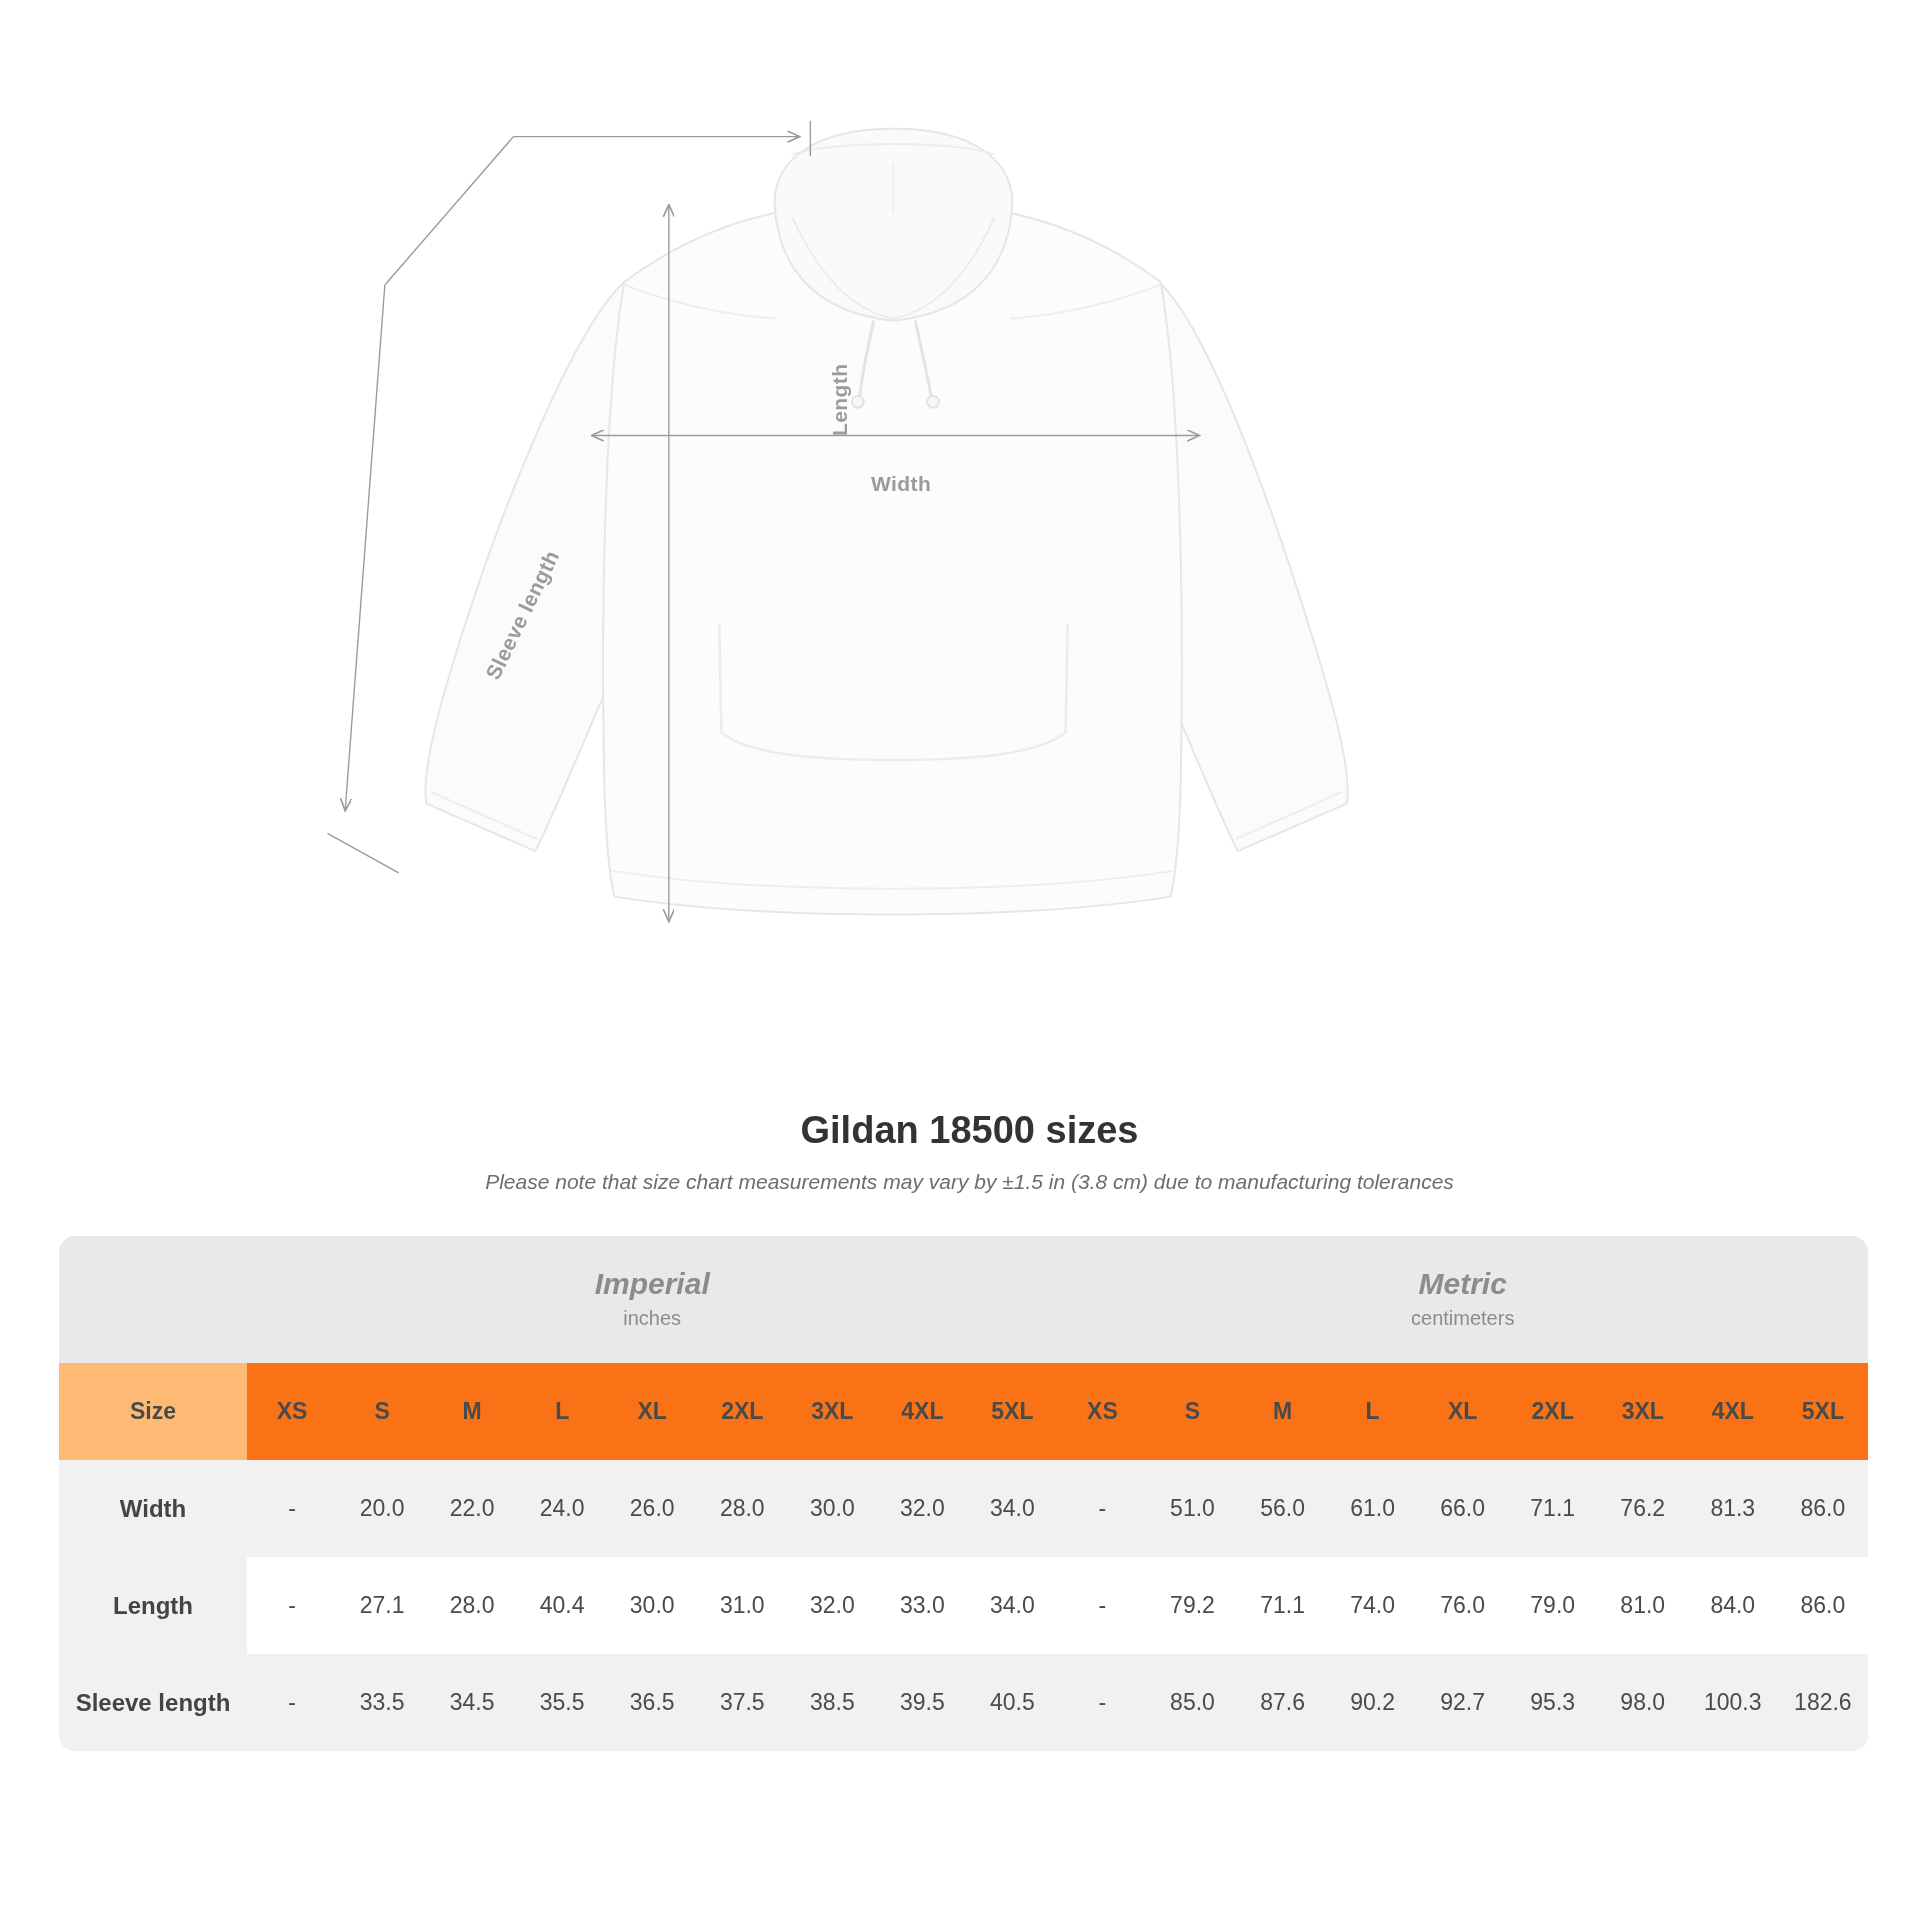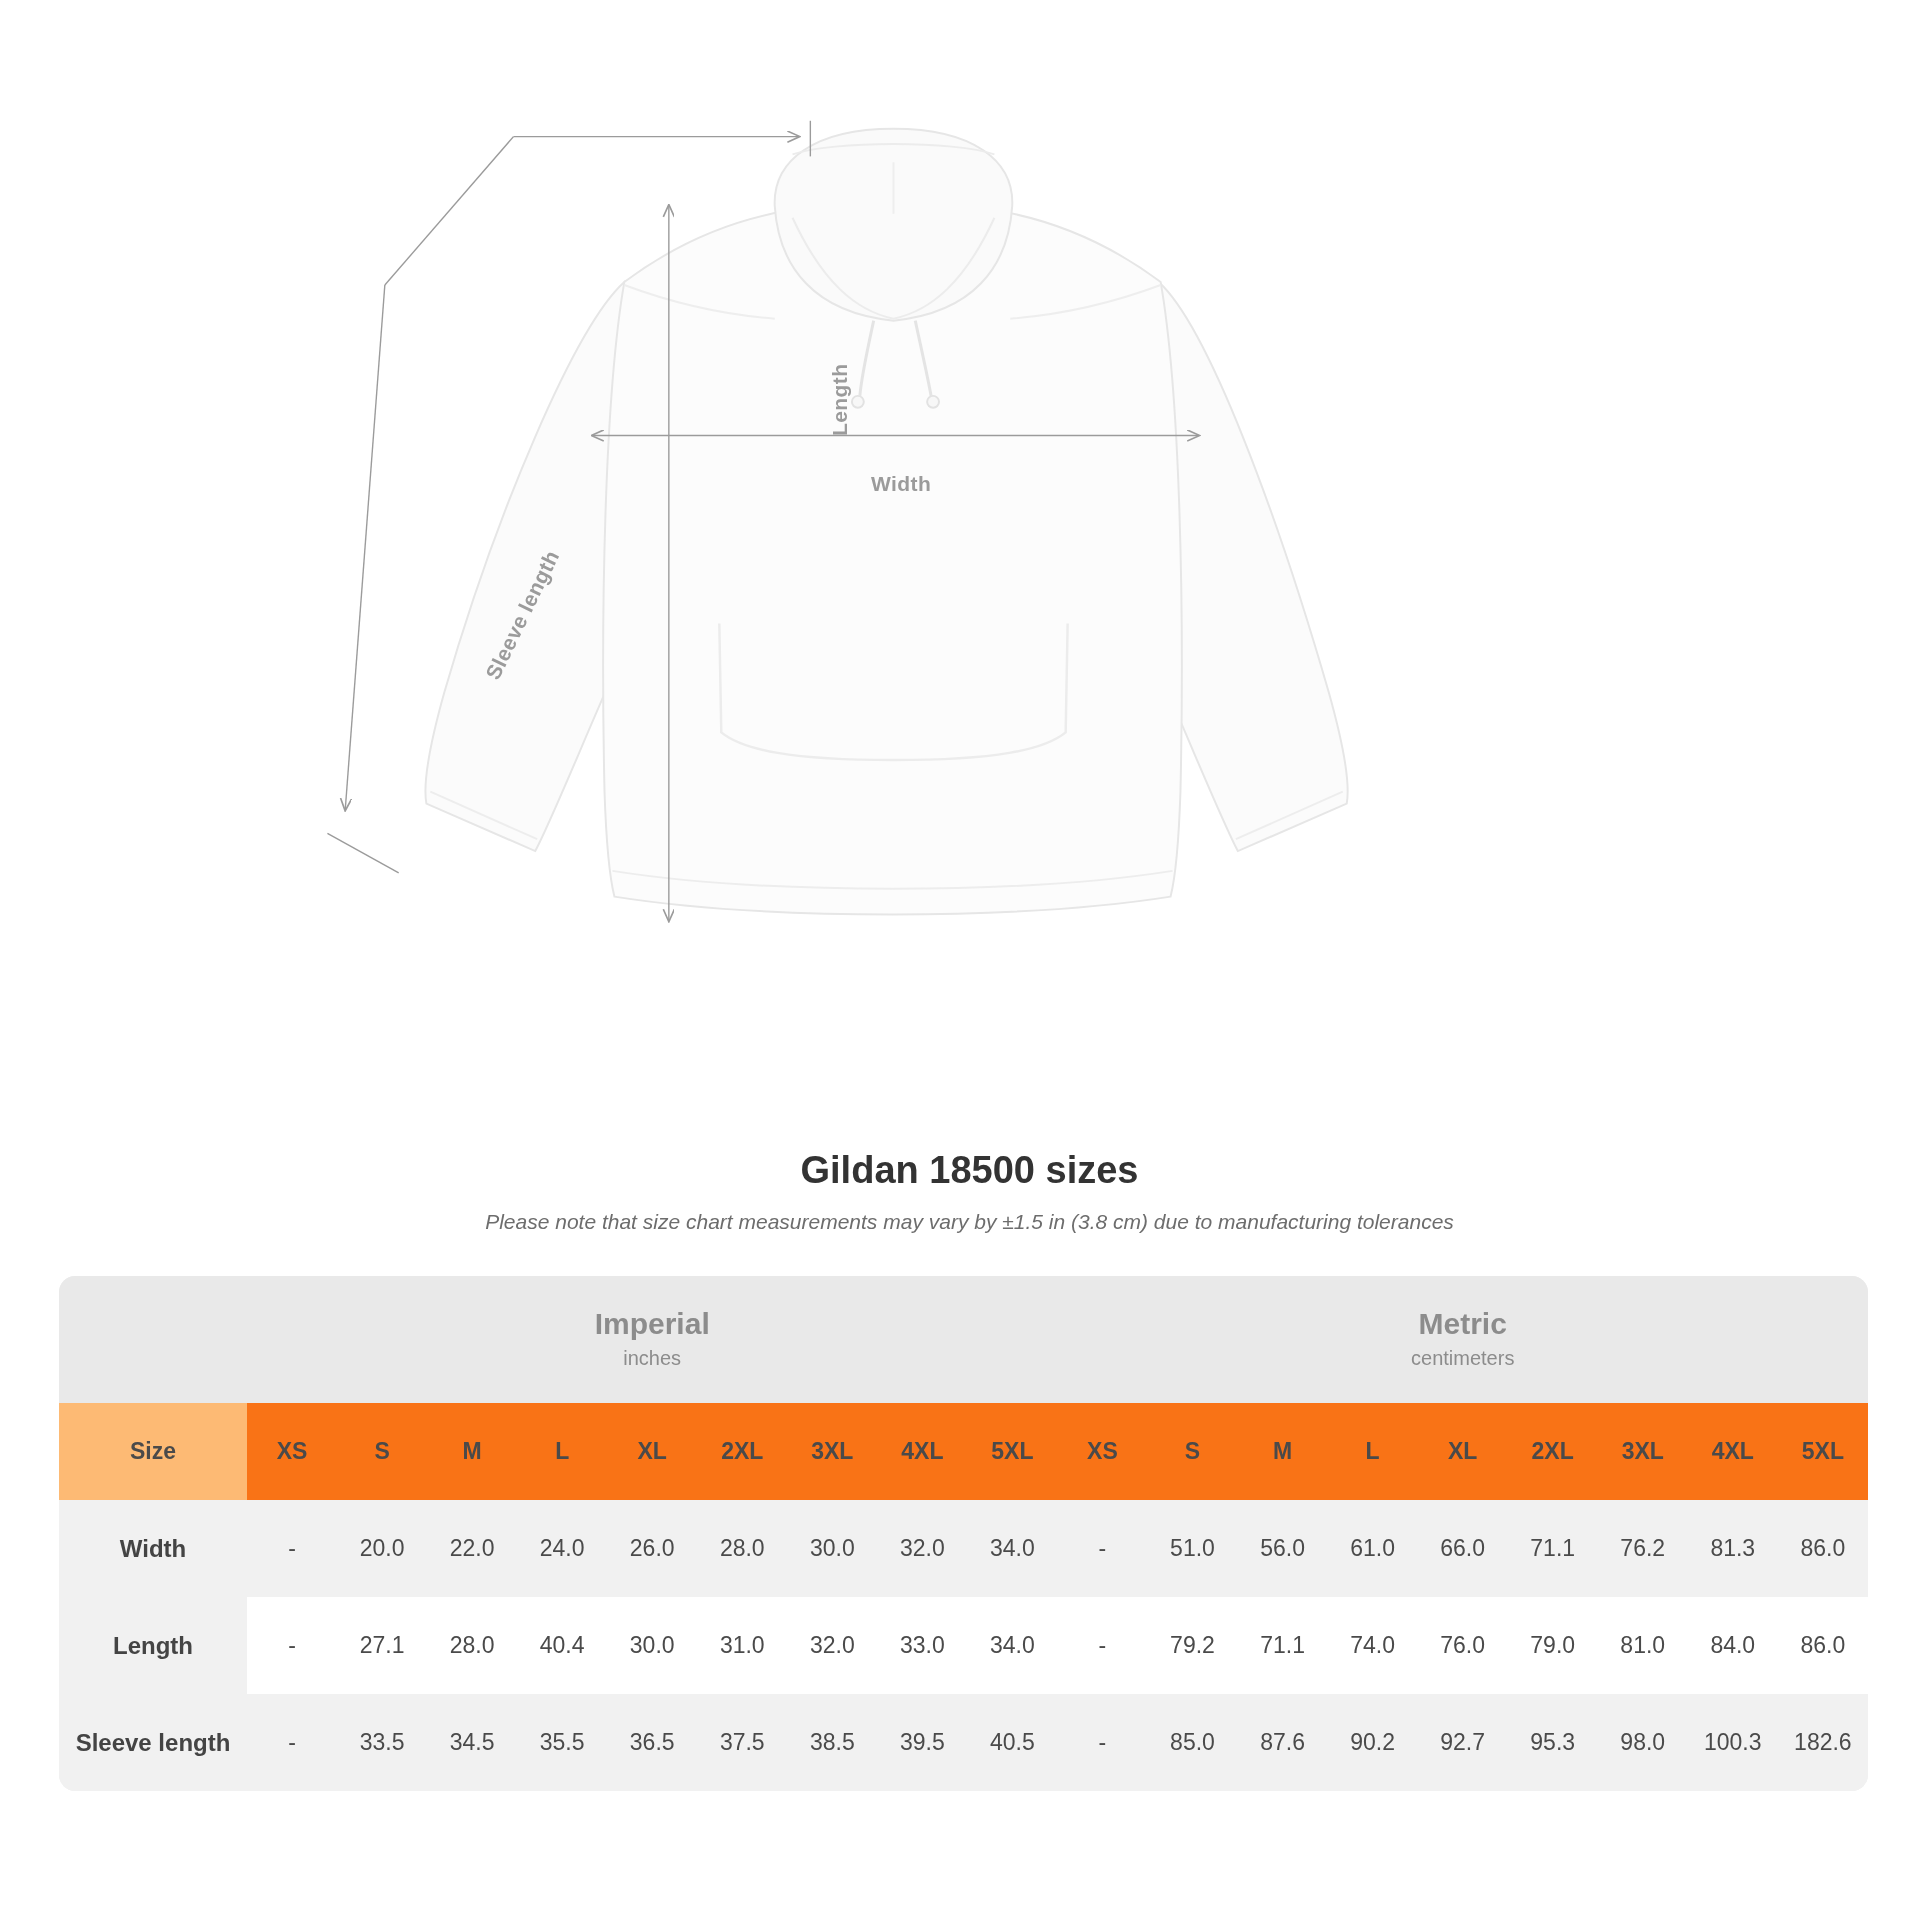--- a/index.html
+++ b/index.html
@@ -61,21 +61,20 @@
   #label-sleeve {
     left: 481px;
     top: 673px;
     transform: rotate(-64deg);
     transform-origin: left top;
   }
 
   
   .title-block {
     text-align: center;
-    margin-top: 40px;
     padding-left: 12px;
   }
   .chart-title {
     font-size: 38px;
     font-weight: bold;
     color: #333333;
     margin: 0 0 18px 0;
   }
   .chart-subtitle {
     font-size: 21px;
@@ -105,20 +104,21 @@
   }
   
   .unit-row td {
     background: #e9e9e9;
     height: 127px;
     padding: 0;
   }
   .unit-name {
     font-size: 30px;
     font-weight: bold;
+    font-style: italic;
     color: #8c8c8c;
     line-height: 1.2;
   }
   .unit-sub {
     font-size: 20px;
     color: #8c8c8c;
     line-height: 1.6;
   }
   
   .size-row td {

